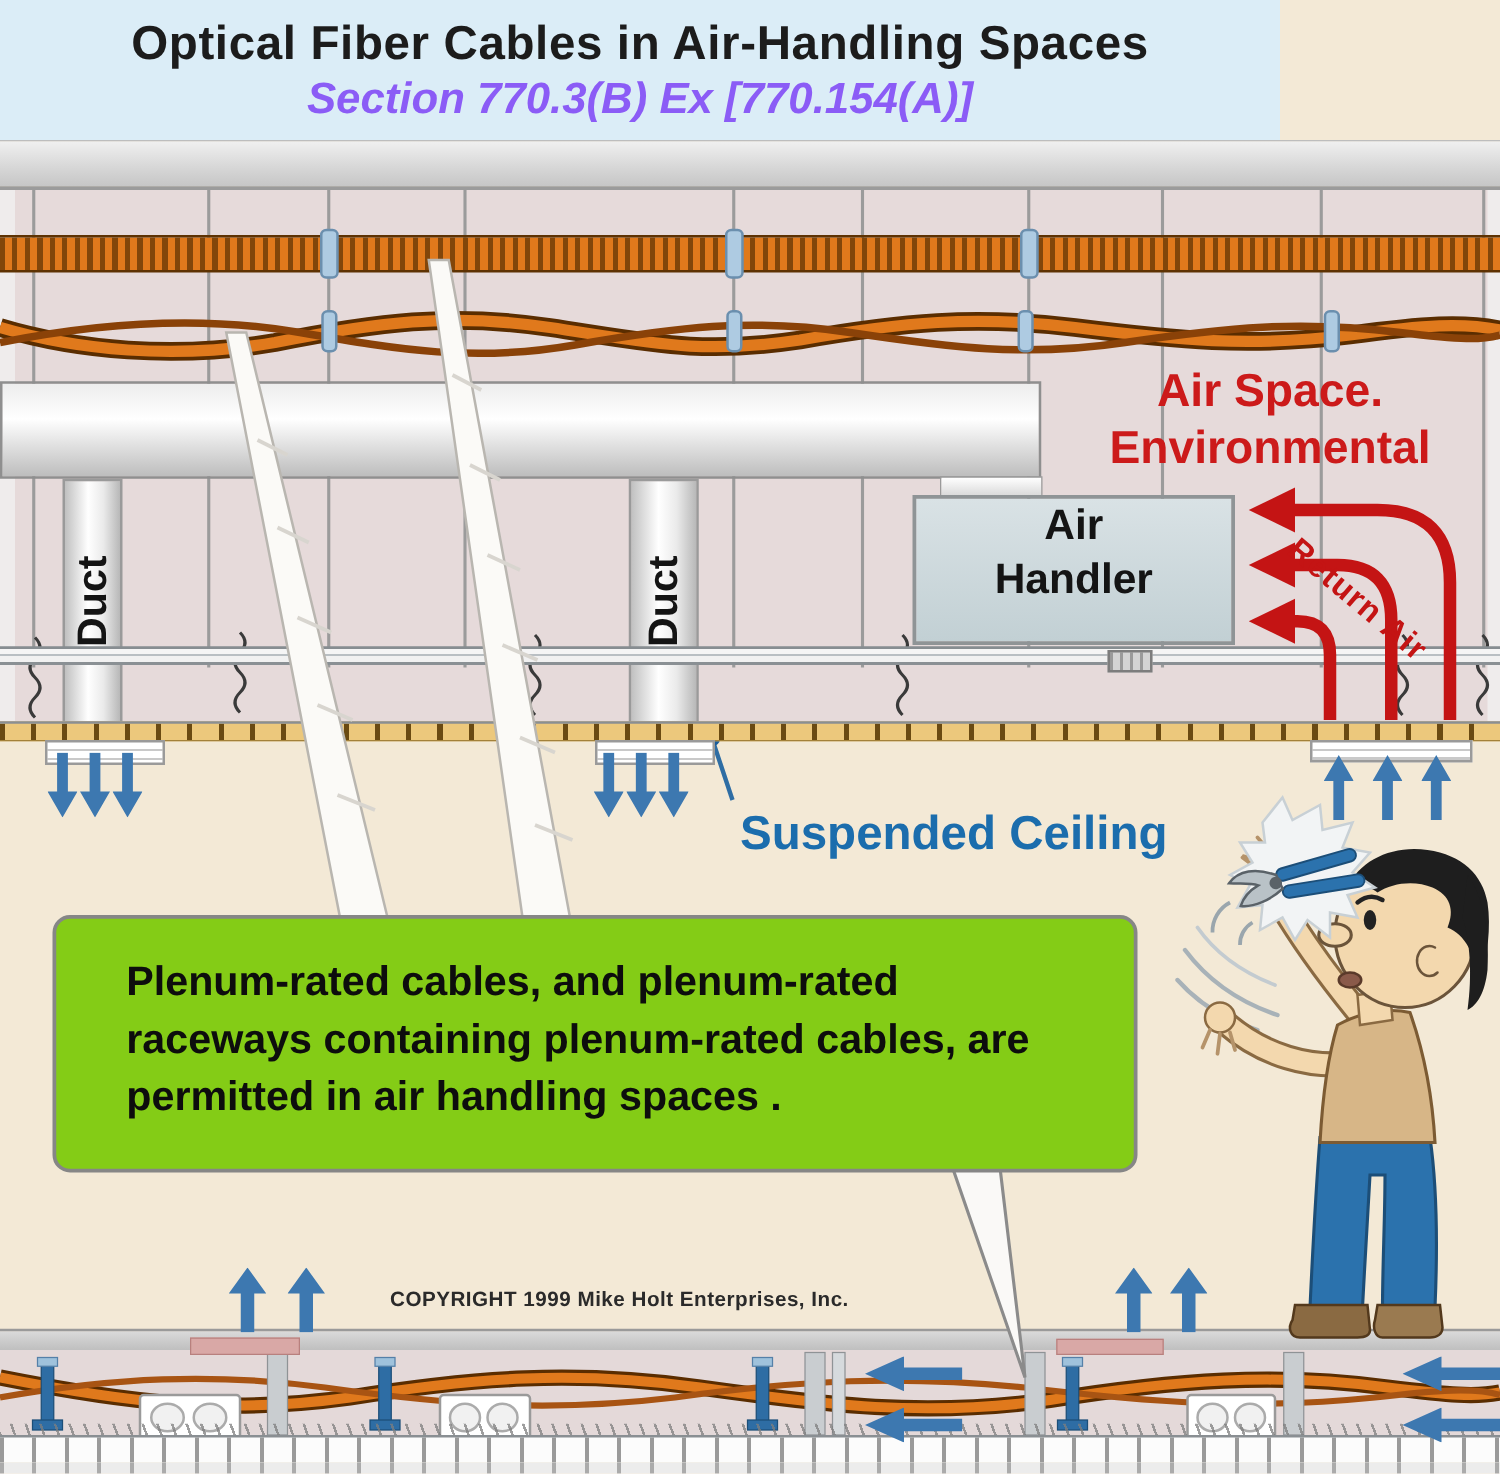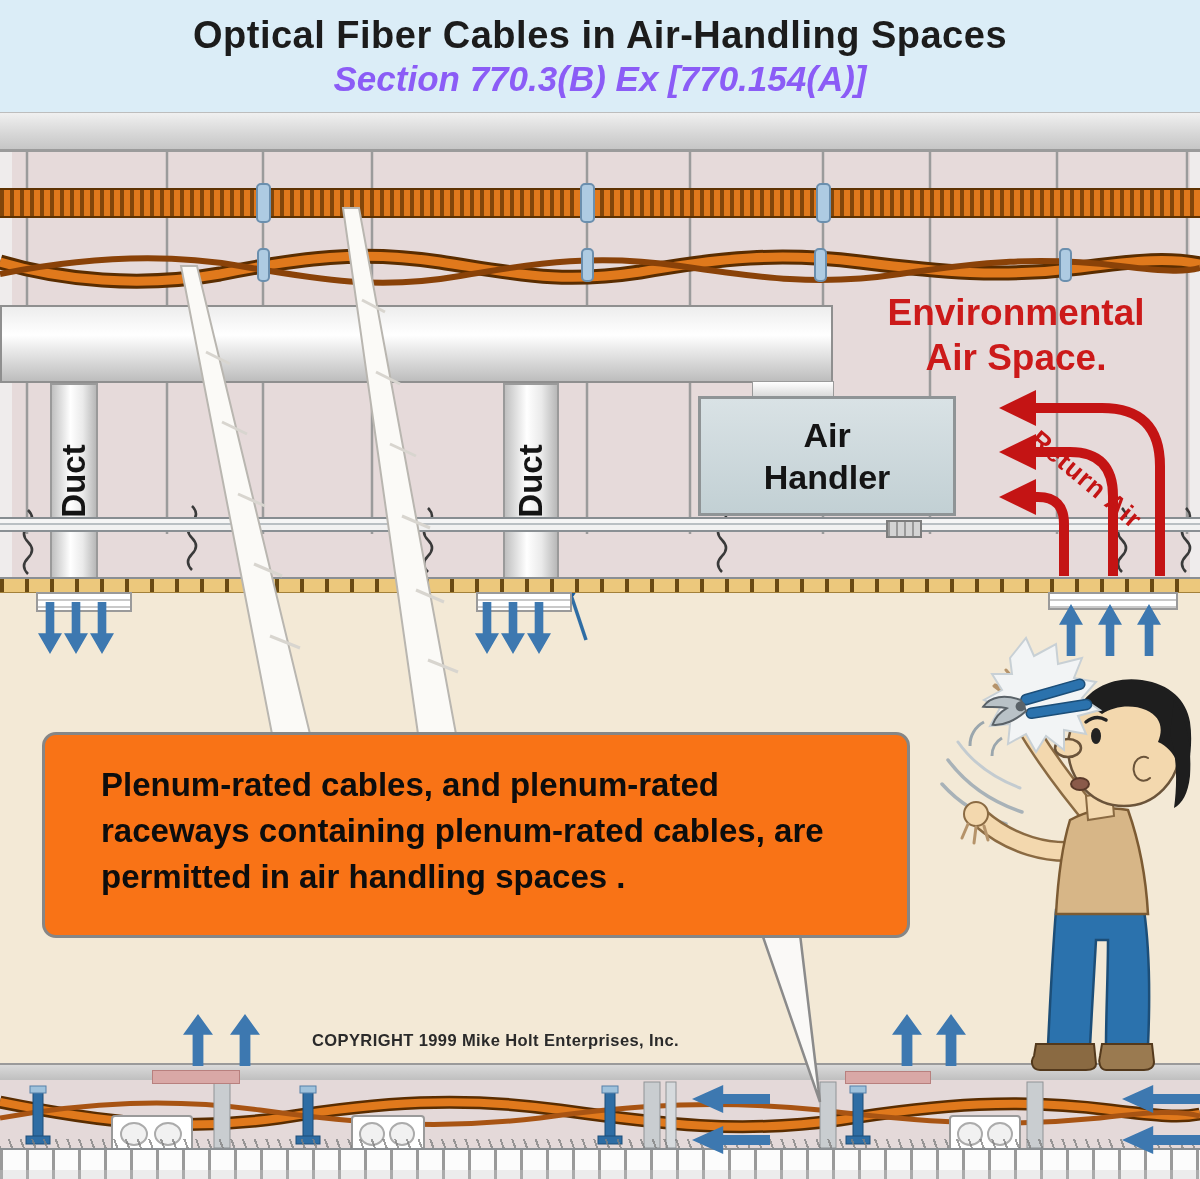--- a/index.html
+++ b/index.html
@@ -1,20 +1,20 @@
 <!DOCTYPE html>
 <html><head>
 <meta charset="utf-8">
 <style>
   html,body{margin:0;padding:0;background:#ffffff;}
   #stage{position:relative;width:1200px;height:1179px;overflow:hidden;
          font-family:"Liberation Sans","DejaVu Sans",sans-serif;background:#f3e9d6;}
   .abs{position:absolute;}
   
-  .title-band{left:0;top:0;width:1200px;height:112px;background:#dbedf7;
+  .title-band{left:0;top:0;width:1024px;height:112px;background:#dbedf7;
               display:flex;flex-direction:column;align-items:center;justify-content:center;gap:2px;}
   .title-line1{font-size:38px;font-weight:700;color:#1c1c1c;letter-spacing:.5px;}
   .title-line2{font-size:35px;font-weight:700;font-style:italic;color:#8b5cf6;}
   .top-slab{left:0;top:112px;width:1200px;height:40px;
             background:linear-gradient(180deg,#f0f0f0,#d6d6d6 60%,#c6c6c6);
             border-top:1px solid #bdbdbd;border-bottom:3px solid #9b9b9b;box-sizing:border-box;}
   .plenum-bg{left:0;top:152px;width:1200px;height:425px;background:#e6dada;}
   .wall-strip{top:152px;width:12px;height:425px;background:#efecec;}
   .ceiling-bar{left:0;top:577px;width:1200px;height:16px;background:#ecc87c;
                background-image:repeating-linear-gradient(90deg,#6a4a12 0 4px,transparent 4px 25px);
@@ -34,45 +34,45 @@
   
   .ribbed-cable{left:0;top:188px;width:1200px;height:30px;
                 background:repeating-linear-gradient(90deg,#82460a 0 4px,#e0791c 4px 10px);
                 border-top:2px solid #5e3202;border-bottom:2px solid #5e3202;box-sizing:border-box;}
   .clip{background:#aecbe2;border:2px solid #6b8fae;border-radius:5px;box-sizing:border-box;}
   .plenum-duct{left:0;top:305px;width:833px;height:78px;
                background:linear-gradient(180deg,#ededed,#ffffff 38%,#bdbdbd);
                border:2px solid #8f8f8f;box-sizing:border-box;}
   .duct-connector{left:752px;top:381px;width:82px;height:17px;
                   background:linear-gradient(180deg,#ffffff,#d8d8d8);border:1px solid #9a9a9a;box-sizing:border-box;}
-  .air-handler{left:698px;top:396px;width:258px;height:120px;
+  .air-handler{left:730px;top:396px;width:258px;height:120px;
                background:linear-gradient(180deg,#d9e2e5,#c2d0d4);
                border:3px solid #8f9496;box-sizing:border-box;
-               display:flex;align-items:center;justify-content:center;}
+               display:flex;justify-content:center;}
   .air-handler span{display:block;width:170px;text-align:center;font-size:34px;font-weight:700;
                     line-height:1.25;color:#141414;}
   .vduct{background:linear-gradient(90deg,#c0c0c0,#ffffff 42%,#eaeaea 70%,#b8b8b8);
          border:2px solid #9a9a9a;box-sizing:border-box;
          display:flex;align-items:center;justify-content:center;}
   .vduct span{transform:rotate(-90deg);font-size:33px;font-weight:700;color:#141414;white-space:nowrap;}
   .rail{left:0;top:517px;width:1200px;height:15px;
         background:linear-gradient(180deg,#878d91 0 2px,#f5f5f5 2px 6px,#b9bfc3 6px 8px,#f1f1f1 8px 13px,#8a9094 13px 15px);}
   .rail-box{left:886px;top:520px;width:36px;height:18px;background:#d4d4d4;border:2px solid #7d7d7d;
             box-sizing:border-box;background-image:repeating-linear-gradient(90deg,#9a9a9a 0 2px,transparent 2px 8px);}
   .diffuser{background:#ffffff;border:2px solid #9a9a9a;box-sizing:border-box;
             background-image:linear-gradient(180deg,transparent 5px,#c9c9c9 5px 7px,transparent 7px 12px,#c9c9c9 12px 14px,transparent 14px);}
   .pink-strip{background:#d9a8a6;border:1px solid #b8807e;box-sizing:border-box;}
   
   .plenum-label{left:497px;top:330px;width:200px;text-align:center;font-size:36px;font-weight:700;color:#141414;}
   .env-label{left:856px;top:290px;width:320px;text-align:center;color:#cc1a1a;
              font-size:37px;font-weight:700;line-height:1.22;}
   .return-air-label{left:1044px;top:424px;color:#c41414;font-size:26px;font-weight:700;
                     transform:rotate(40deg);transform-origin:left top;letter-spacing:1px;white-space:nowrap;}
   .ceiling-label{left:592px;top:646px;font-size:38px;font-weight:700;color:#1b6dad;white-space:nowrap;}
-  .callout{left:42px;top:732px;width:868px;height:206px;background:#f97316;
+  .callout{left:42px;top:732px;width:868px;height:206px;background:#84cc16;
            border:3px solid #868686;border-radius:14px;box-sizing:border-box;z-index:30;}
   .callout p{margin:0;padding:27px 36px 0 56px;font-size:33px;line-height:1.4;font-weight:700;color:#0d0d0d;}
   .copyright{left:312px;top:1031px;font-size:16.5px;font-weight:700;color:#2a2a2a;letter-spacing:.4px;white-space:nowrap;}
   
   .arr{background:#3d78b0;}
   .arr-down{clip-path:polygon(50% 100%,0% 60%,32% 60%,32% 0%,68% 0%,68% 60%,100% 60%);}
   .arr-up{clip-path:polygon(50% 0%,100% 40%,68% 40%,68% 100%,32% 100%,32% 40%,0% 40%);}
   .arr-left{clip-path:polygon(0% 50%,40% 0%,40% 32%,100% 32%,100% 68%,40% 68%,40% 100%);}
   svg.layer{position:absolute;left:0;top:0;pointer-events:none;}
 </style>
@@ -200,23 +200,24 @@
   <div class="abs rail"></div>
   <div class="abs rail-box"></div>
   <div class="abs ceiling-bar"></div>
   <div class="abs diffuser" style="left:36px;top:592px;width:96px;height:20px;"></div>
   <div class="abs diffuser" style="left:476px;top:592px;width:96px;height:20px;"></div>
   <div class="abs diffuser" style="left:1048px;top:592px;width:130px;height:18px;"></div>
   <div class="abs pink-strip" style="left:152px;top:1070px;width:88px;height:14px;"></div>
   <div class="abs pink-strip" style="left:845px;top:1071px;width:86px;height:13px;"></div>
 
   <div class="abs env-label">
+    <div>Air Space.</div>
     <div>Environmental</div>
-    <div>Air Space.</div>
-  </div>
+  </div>
+  <div class="abs ceiling-label">Suspended Ceiling</div>
 
   <svg class="layer" width="1200" height="1179" viewBox="0 0 1200 1179" style="z-index:20;">
     <g fill="none" stroke="#c41414" stroke-width="10">
       <path d="M1032,408 H1102 Q1160,408 1160,466 V576"></path>
       <path d="M1032,452 H1070 Q1113,452 1113,496 V576"></path>
       <path d="M1032,497 H1038 Q1064,497 1064,524 V576"></path>
     </g>
     <g fill="#c41414" stroke="none">
       <polygon points="999,408 1036,390 1036,426"></polygon>
       <polygon points="999,452 1036,434 1036,470"></polygon>

